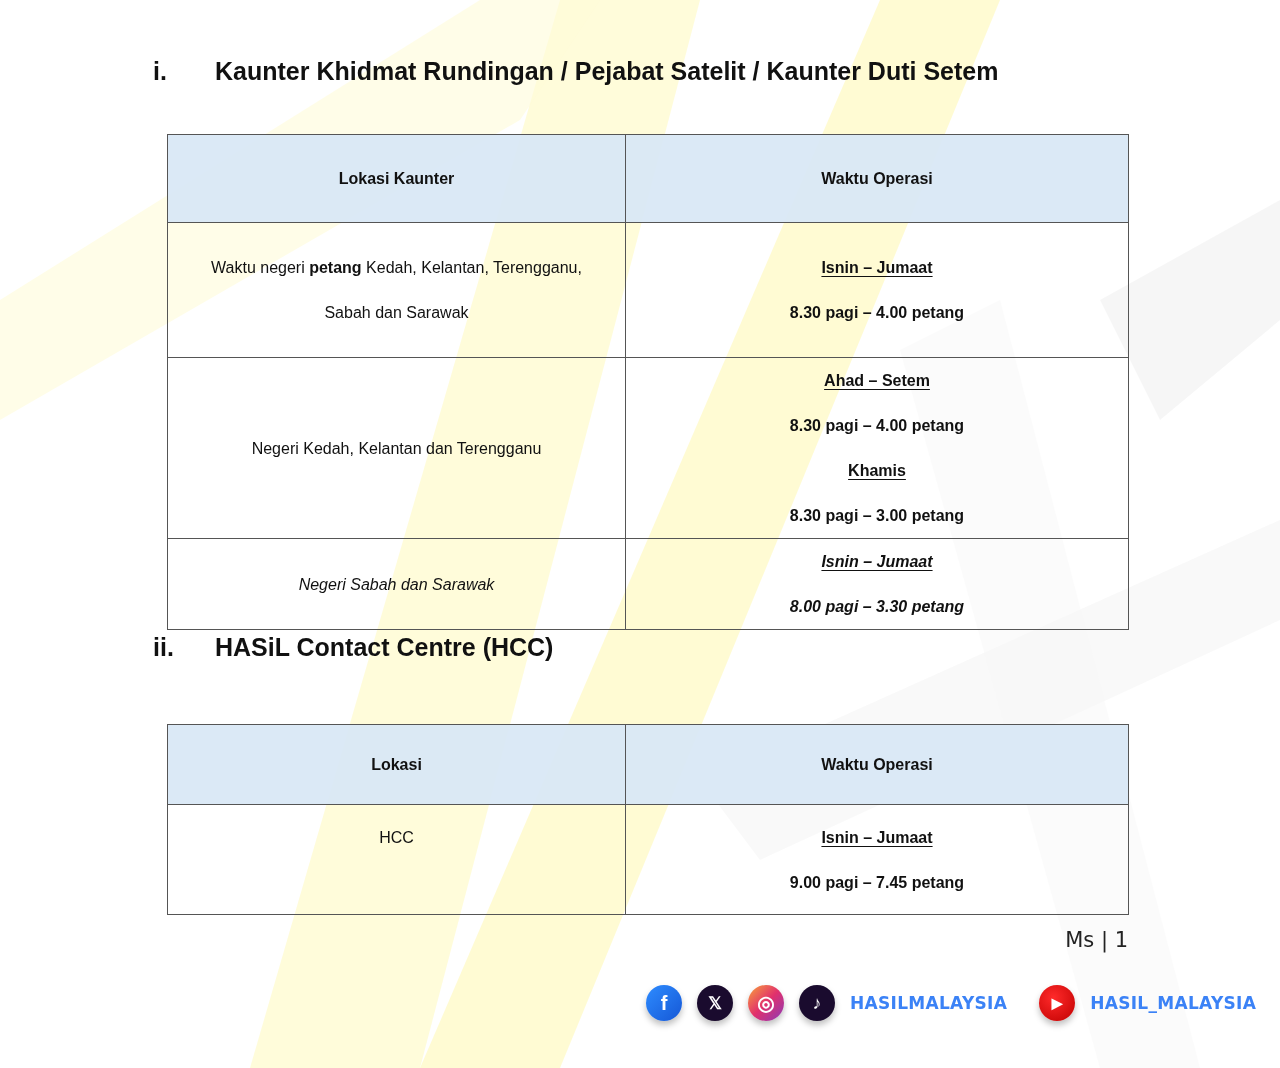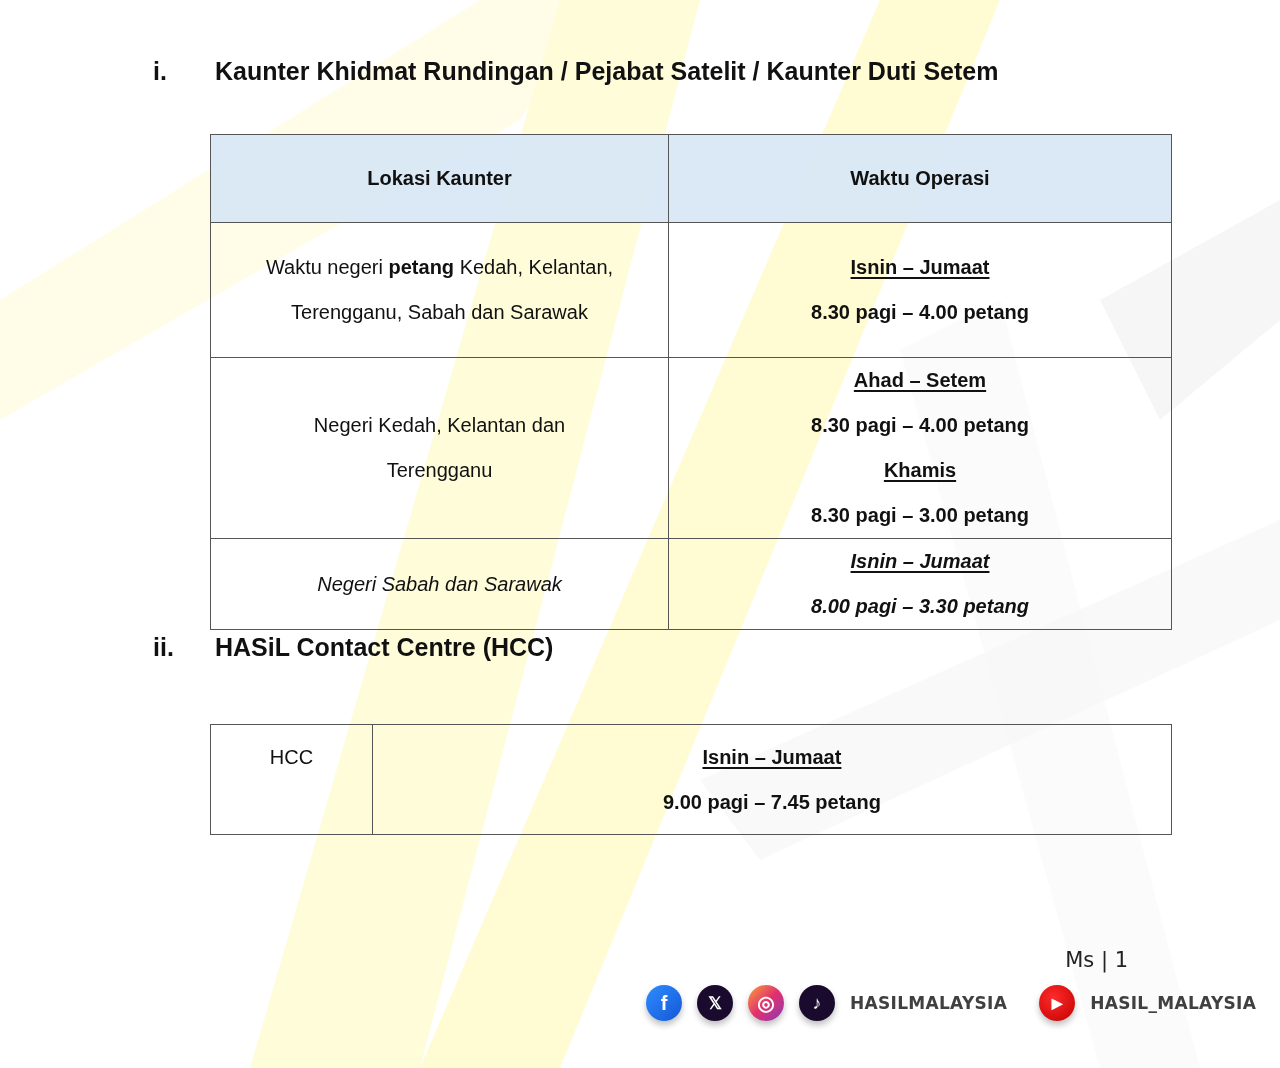--- a/index.html
+++ b/index.html
@@ -10,39 +10,39 @@
   }
   .wm { position:absolute; inset:0; z-index:0; pointer-events:none; }
   .content { position:relative; z-index:1; }
   .heading {
     position:absolute; font-weight:bold; font-size:25px; color:#111;
     display:flex;
   }
   .heading .num { width:62px; display:inline-block; }
   table.tbl {
     position:absolute; border-collapse:collapse; left:167px; width:962px;
-    font-size:20px; background:transparent;margin-left:43px;
+    font-size:16px; background:transparent;
   }
   table.tbl th, table.tbl td {
     border:1.5px solid #555; text-align:center; vertical-align:middle; padding:0;
   }
   table.tbl th { background:rgba(217,232,246,0.95); font-weight:bold; }
   table.tbl td { line-height:45px; }
   .col1 { width:457px; }
   .bold { font-weight:bold; }
   .u { text-decoration:underline; text-underline-offset:3px; font-weight:bold; }
   .line { display:block; }
-  .pagenum { position:absolute; right:152px; top:928px; font-size:21px; font-family:"DejaVu Sans", sans-serif; color:#222;margin-top:20px; }
+  .pagenum { position:absolute; right:152px; top:928px; font-size:21px; font-family:"DejaVu Sans", sans-serif; color:#222; }
   .social { position:absolute; top:985px; left:646px; display:flex; align-items:center; }
   .ic {
     width:36px; height:36px; border-radius:50%; display:flex; align-items:center; justify-content:center;
     color:#fff; font-weight:bold; font-size:20px; margin-right:15px;
     box-shadow:0 4px 6px rgba(0,0,0,0.25);
   }
-  .handle { font-family:"DejaVu Sans", sans-serif; font-size:17px; font-weight:bold; color:#404040; letter-spacing:0.3px; }
+  .handle { font-family:"DejaVu Sans", sans-serif; font-size:17px; font-weight:bold; color:#3b82f6; letter-spacing:0.3px; }
 </style>
 </head>
 <body>
 
 <svg class="wm" width="1280" height="1068" viewBox="0 0 1280 1068">
   <polygon points="250,1068 420,1068 700,0 560,0" fill="#fffbd4" opacity="0.85"></polygon>
   <polygon points="420,1068 560,1068 1000,0 880,0" fill="#fff9c4" opacity="0.75"></polygon>
   <polygon points="0,300 0,420 520,120 600,0 480,0" fill="#fffbd8" opacity="0.6"></polygon>
   <polygon points="1100,300 1280,200 1280,320 1160,420" fill="#f4f4f4" opacity="0.8"></polygon>
   <polygon points="700,780 1280,520 1280,620 760,860" fill="#f6f6f6" opacity="0.7"></polygon>
@@ -89,20 +89,24 @@
   </tbody>
     </table>
 
   <div class="heading" style="left:153px; top:633px;">
     <span class="num">ii.</span>
     <span>HASiL Contact Centre (HCC)</span>
   </div>
 
   <table class="tbl" style="top:724px;">
     <tbody>
+        <tr style="height:80px;">
+      <th class="col1">Lokasi</th>
+      <th>Waktu Operasi</th>
+    </tr>
     <tr style="height:110px;">
       <td style="vertical-align:top; padding-top:10px;">HCC</td>
       <td>
         <span class="line u">Isnin – Jumaat</span>
         <span class="line bold">9.00 pagi – 7.45 petang</span>
       </td>
     </tr>
   </tbody>
     </table>
 

